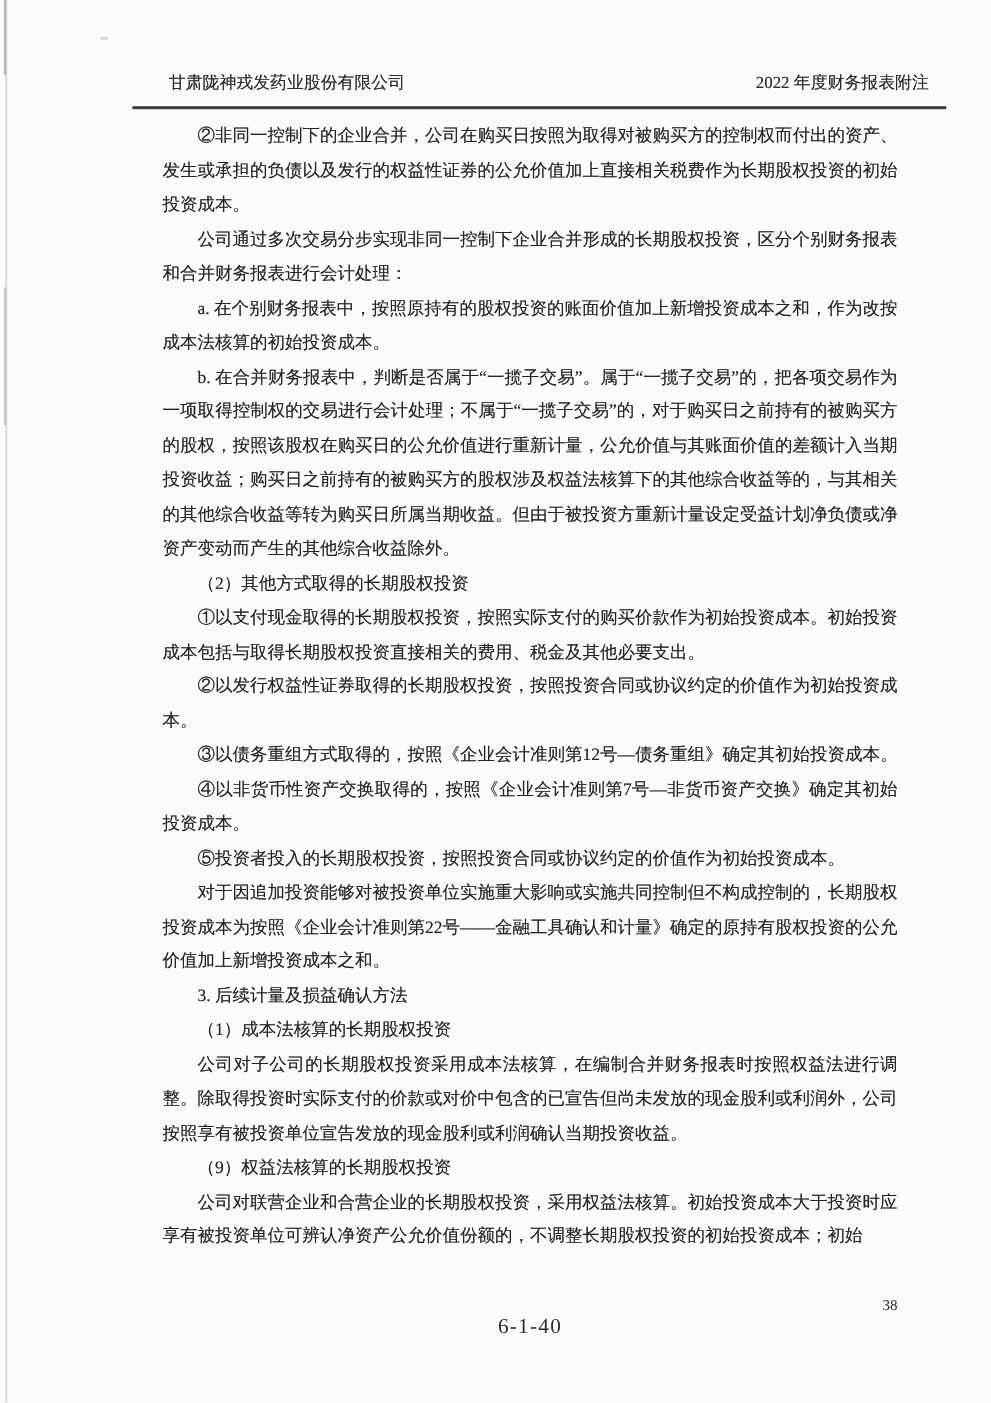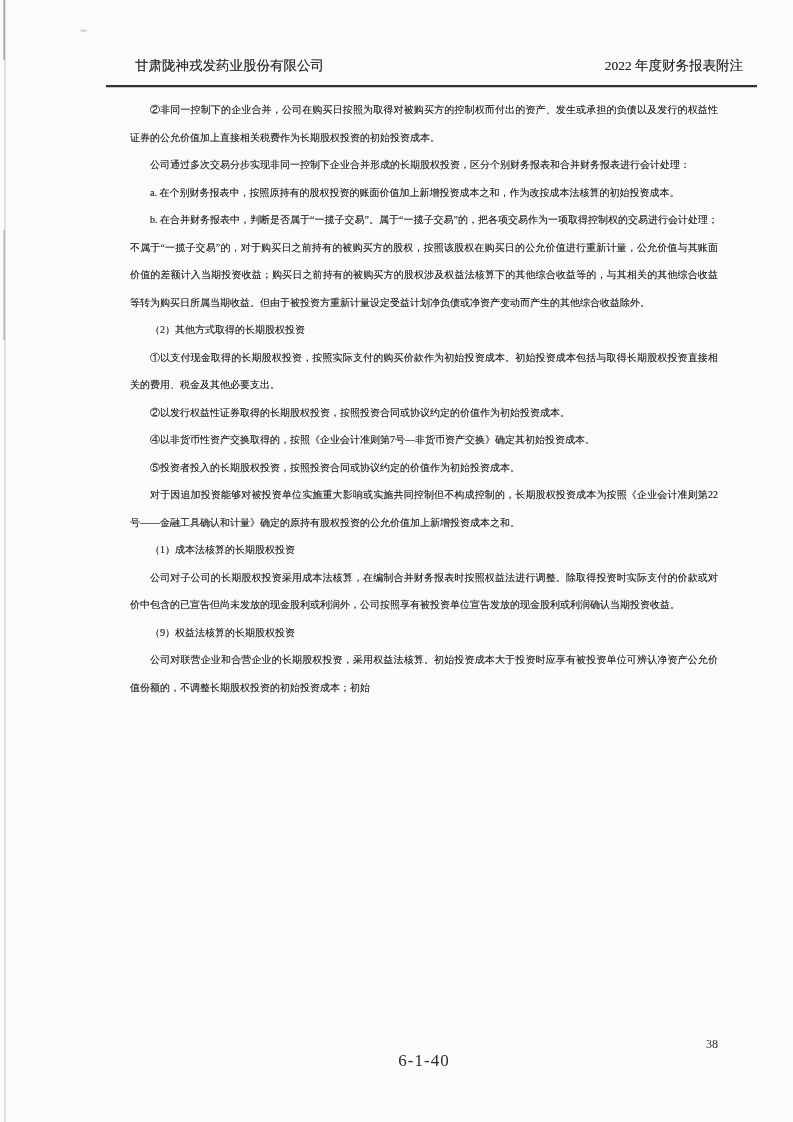--- a/index.html
+++ b/index.html
@@ -38,21 +38,21 @@
     font-size: 13.5px; color: #2b2b2b;
     text-shadow: 0 0 0.5px rgba(40,40,40,0.55);
   }
   .header-rule {
     position: absolute; top: 85px; left: 106px; right: 36px;
     height: 2px; background: #343434;
     box-shadow: 0 0.5px 0.5px rgba(0,0,0,0.4);
   }
   .doc-body {
     position: absolute; top: 96px; left: 130px; width: 588px;
-    font-size: 10px; line-height: 27.5px;
+    font-size: 14px; line-height: 27.5px;
     text-align: justify;
     color: #242424;
     text-shadow: 0 0 0.5px rgba(40,40,40,0.5);
   }
   .doc-body p {
     margin: 0;
     text-indent: 2em;
   }
   .footer {
     position: absolute; top: 1037px; left: 130px; width: 588px;
@@ -77,23 +77,25 @@
   <div class="header-rule"></div>
 
   <div class="doc-body">
     <p>②非同一控制下的企业合并，公司在购买日按照为取得对被购买方的控制权而付出的资产、发生或承担的负债以及发行的权益性证券的公允价值加上直接相关税费作为长期股权投资的初始投资成本。</p>
     <p>公司通过多次交易分步实现非同一控制下企业合并形成的长期股权投资，区分个别财务报表和合并财务报表进行会计处理：</p>
     <p>a. 在个别财务报表中，按照原持有的股权投资的账面价值加上新增投资成本之和，作为改按成本法核算的初始投资成本。</p>
     <p>b. 在合并财务报表中，判断是否属于“一揽子交易”。属于“一揽子交易”的，把各项交易作为一项取得控制权的交易进行会计处理；不属于“一揽子交易”的，对于购买日之前持有的被购买方的股权，按照该股权在购买日的公允价值进行重新计量，公允价值与其账面价值的差额计入当期投资收益；购买日之前持有的被购买方的股权涉及权益法核算下的其他综合收益等的，与其相关的其他综合收益等转为购买日所属当期收益。但由于被投资方重新计量设定受益计划净负债或净资产变动而产生的其他综合收益除外。</p>
     <p>（2）其他方式取得的长期股权投资</p>
     <p>①以支付现金取得的长期股权投资，按照实际支付的购买价款作为初始投资成本。初始投资成本包括与取得长期股权投资直接相关的费用、税金及其他必要支出。</p>
     <p>②以发行权益性证券取得的长期股权投资，按照投资合同或协议约定的价值作为初始投资成本。</p>
+    <p>③以债务重组方式取得的，按照《企业会计准则第12号—债务重组》确定其初始投资成本。</p>
     <p>④以非货币性资产交换取得的，按照《企业会计准则第7号—非货币资产交换》确定其初始投资成本。</p>
     <p>⑤投资者投入的长期股权投资，按照投资合同或协议约定的价值作为初始投资成本。</p>
     <p>对于因追加投资能够对被投资单位实施重大影响或实施共同控制但不构成控制的，长期股权投资成本为按照《企业会计准则第22号——金融工具确认和计量》确定的原持有股权投资的公允价值加上新增投资成本之和。</p>
+    <p>3. 后续计量及损益确认方法</p>
     <p>（1）成本法核算的长期股权投资</p>
     <p>公司对子公司的长期股权投资采用成本法核算，在编制合并财务报表时按照权益法进行调整。除取得投资时实际支付的价款或对价中包含的已宣告但尚未发放的现金股利或利润外，公司按照享有被投资单位宣告发放的现金股利或利润确认当期投资收益。</p>
     <p>（9）权益法核算的长期股权投资</p>
     <p>公司对联营企业和合营企业的长期股权投资，采用权益法核算。初始投资成本大于投资时应享有被投资单位可辨认净资产公允价值份额的，不调整长期股权投资的初始投资成本；初始</p>
   </div>
 
   <div class="footer">
     <div class="pg-num">38</div>
     <div class="doc-num">6-1-40</div>
   </div>

